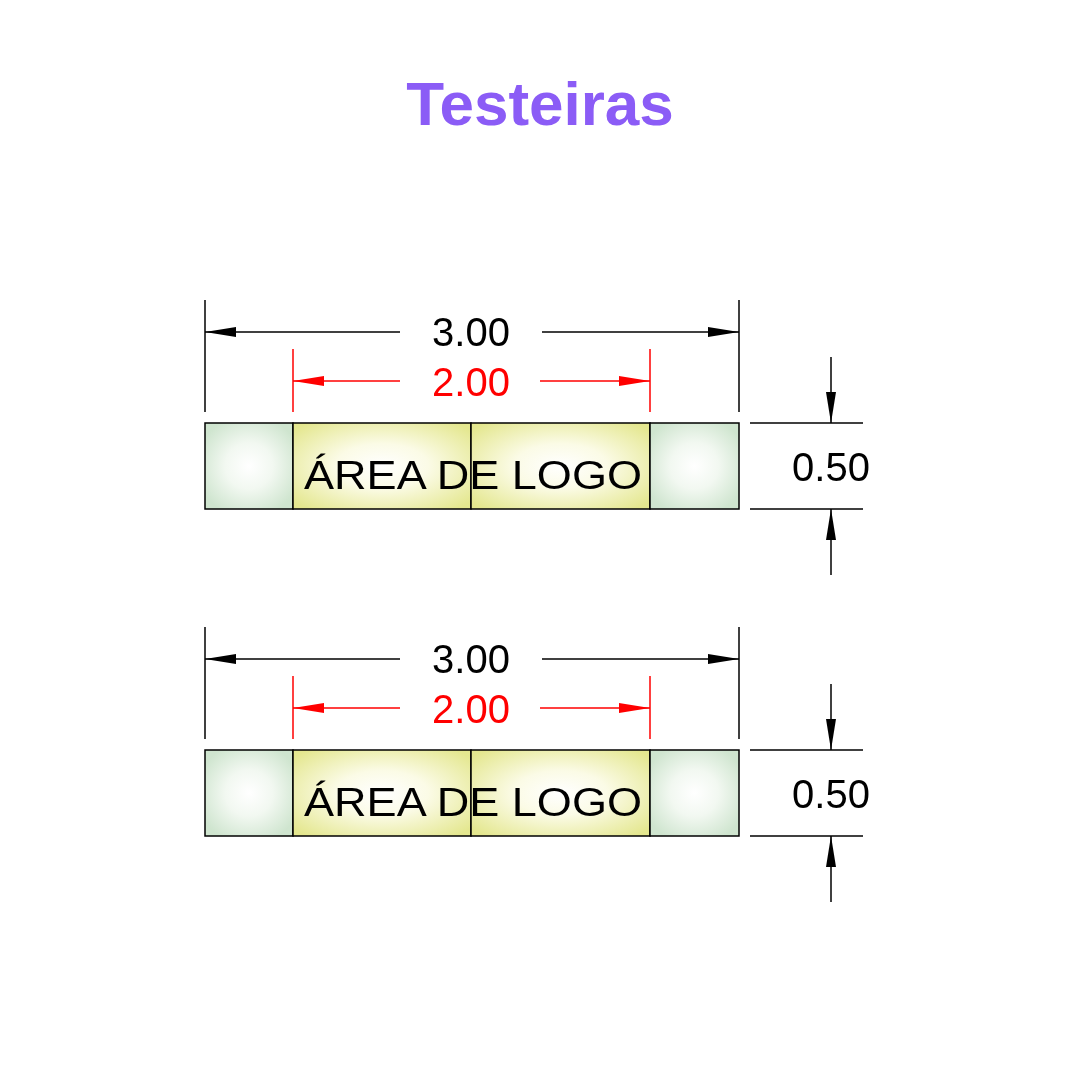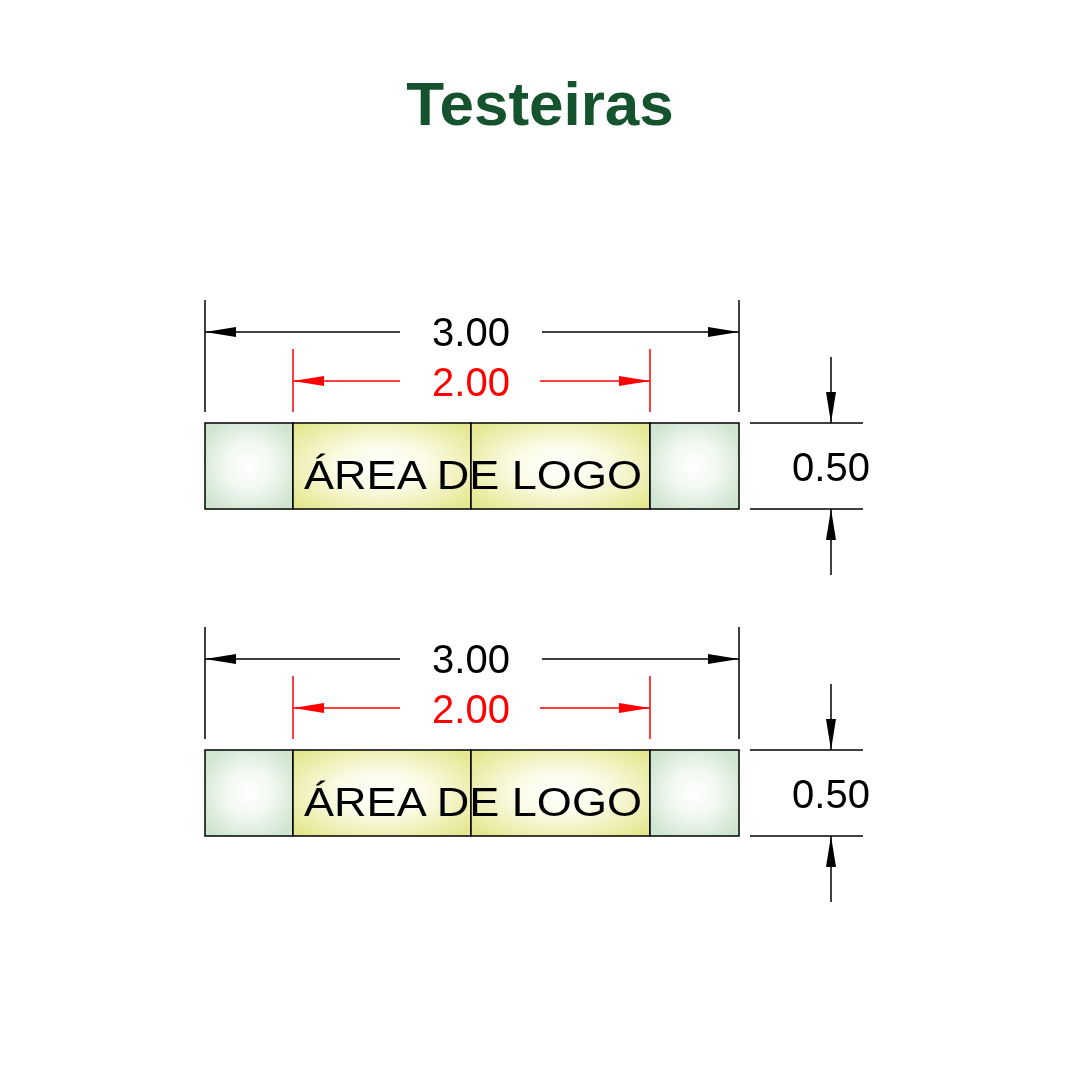--- a/index.html
+++ b/index.html
@@ -1,17 +1,17 @@
 <!DOCTYPE html>
 <html><head>
 <meta charset="utf-8">
 <style>
   html, body { margin: 0; padding: 0; background: #ffffff; }
   body { width: 1080px; height: 1080px; position: relative; overflow: hidden; font-family: "Liberation Sans", sans-serif; }
-  .title { position: absolute; left: 0; top: 68px; width: 1080px; text-align: center; font-size: 62px; font-weight: bold; color: #14532d; letter-spacing: 0px; font-family: "Liberation Sans", sans-serif; }
+  .title { position: absolute; left: 0; top: 68px; width: 1080px; text-align: center; font-size: 62px; font-weight: bold; color: #8b5cf6; letter-spacing: 0px; font-family: "Liberation Sans", sans-serif; }
   svg.drawing { position: absolute; left: 0; top: 0; }
   .dimtext { font-family: "Liberation Sans", sans-serif; font-size: 40px; }
   .logotext { font-family: "Liberation Sans", sans-serif; font-size: 40px; }
 </style>
 </head>
 <body>
 
 <div class="title">Testeiras</div>
 
 <svg class="drawing" width="1080" height="1080" viewBox="0 0 1080 1080" xmlns="http://www.w3.org/2000/svg">

